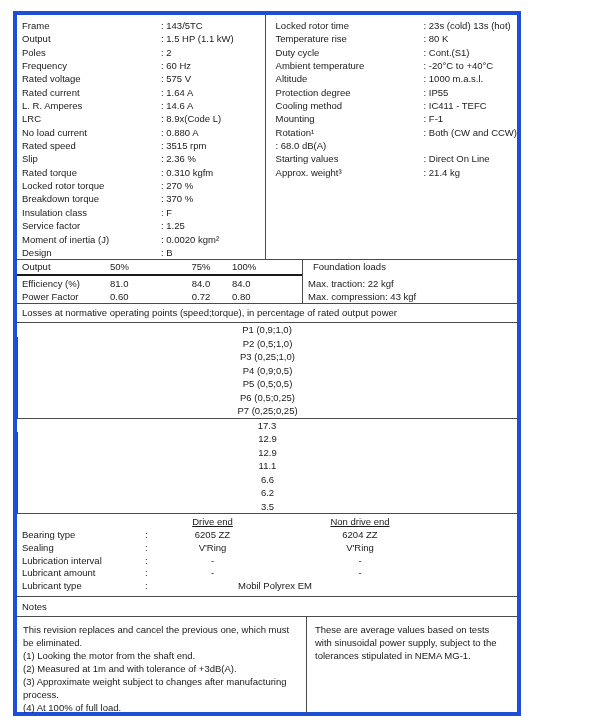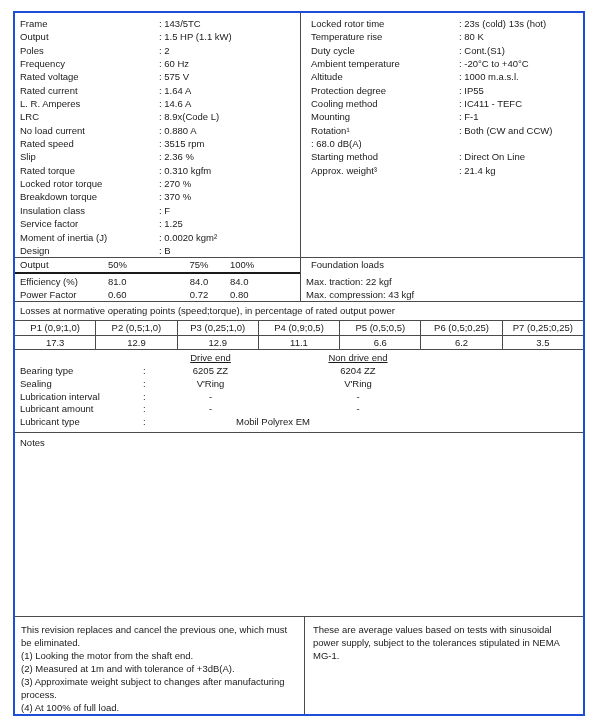--- a/index.html
+++ b/index.html
@@ -3,22 +3,22 @@
 <meta charset="utf-8">
 <style>
   html,body{margin:0;padding:0;background:#fff;}
   body{
     width:607px;height:727px;position:relative;
     font-family:"Liberation Sans", sans-serif;
     color:#1a1a1a;
     -webkit-font-smoothing:antialiased;
   }
   .doc{
-    position:absolute;left:13px;top:11px;width:572px;height:705px;
-    border:2px solid #1d4ed8;box-sizing:border-box;
+    position:absolute;left:13px;top:11px;width:508px;height:705px;
+    border:4px solid #1d4ed8;box-sizing:border-box;
     font-size:9.5px;display:flex;flex-direction:column;background:#fff;
   }
   .sec{box-sizing:border-box;}
   
   .specs{display:flex;height:245px;}
   .col-left{width:285px;padding-top:4px;box-sizing:border-box;}
   .col-rightside{flex:1;border-left:1px solid #4b4b4b;padding-top:4px;box-sizing:border-box;}
   .spec-row{display:flex;line-height:13.35px;padding-left:5px;white-space:nowrap;}
   .col-left .spec-row .lbl{width:139px;flex:none;}
   .col-rightside .spec-row{padding-left:10px;}
@@ -31,21 +31,21 @@
   .pc0{width:88px;flex:none;}
   .pc1{width:60px;flex:none;}
   .pc2{width:62px;flex:none;text-align:center;}
   .pc3{flex:1;}
   .perf-right{flex:1;border-left:1px solid #4b4b4b;box-sizing:border-box;}
   .found-title{line-height:14px;padding-left:10px;border-bottom:2px solid transparent;margin-bottom:2px;}
   .perf-right .spec-row{line-height:12.5px;}
   
   .losses{border-top:1px solid #4b4b4b;}
   .losses-title{line-height:18px;padding-left:5px;}
-  .losses-row{display:flex;border-top:1px solid #4b4b4b;}
+  .losses-row{display:flex;border-top:1px solid #4b4b4b;flex-direction:column;}
   .l-cell{flex:1 1 0;text-align:center;line-height:13.5px;border-left:1px solid #4b4b4b;}
   .l-cell:first-child{border-left:none;}
   .losses-row.lvals{border-top:1px solid #4b4b4b;}
   
   .bearing{border-top:1px solid #4b4b4b;padding:2px 0 3px 0;}
   .b-row{display:flex;line-height:12.8px;white-space:nowrap;}
   .b-lbl{width:123px;flex:none;padding-left:5px;}
   .b-colon{width:10px;flex:none;}
   .b-drive{width:115px;flex:none;text-align:center;}
   .b-nondrive{width:180px;flex:none;text-align:center;}
@@ -173,21 +173,21 @@
           <span class="val">: F-1</span>
         </div>
         <div class="spec-row">
           <span class="lbl">Rotation¹</span>
           <span class="val">: Both (CW and CCW)</span>
         </div>
         <div class="spec-row">
           <span class="val">: 68.0 dB(A)</span>
         </div>
         <div class="spec-row">
-          <span class="lbl">Starting method</span>
+          <span class="lbl">Starting values</span>
           <span class="val">: Direct On Line</span>
         </div>
         <div class="spec-row">
           <span class="lbl">Approx. weight³</span>
           <span class="val">: 21.4 kg</span>
         </div>
     </div>
   </div>
 
   <div class="sec perf">

